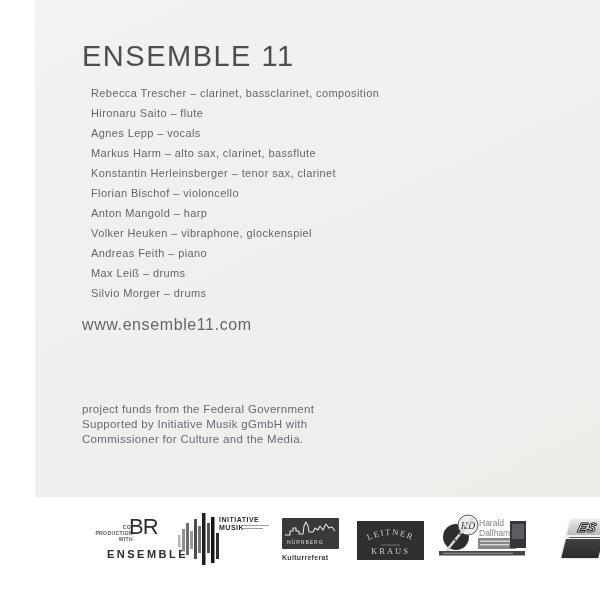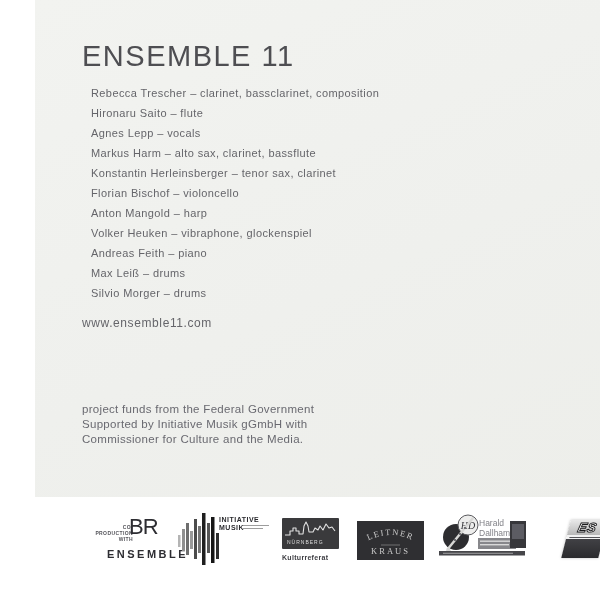--- a/index.html
+++ b/index.html
@@ -19,21 +19,21 @@
     font-size: 29px; font-weight: 300; letter-spacing: 1.5px;
     color: #4e4e52;
   }
   .musicians {
     position: absolute; left: 56px; top: 83px;
     font-size: 11px; line-height: 20px; letter-spacing: 0.4px;
     color: #65656a; font-weight: 400;
   }
   .website {
     position: absolute; left: 47px; top: 316px;
-    font-size: 12px; letter-spacing: 0.6px; color: #65656a; text-align: right;
+    font-size: 16px; letter-spacing: 0.6px; color: #65656a; text-align: right;
   }
   .support {
     position: absolute; left: 47px; top: 402px;
     font-size: 11.5px; line-height: 15px; letter-spacing: 0.3px;
     color: #696970;
   }
   
   .coprod {
     position: absolute; left: 54px; top: 524px; width: 44px;
     font-size: 5px; line-height: 6px; letter-spacing: 0.4px;

